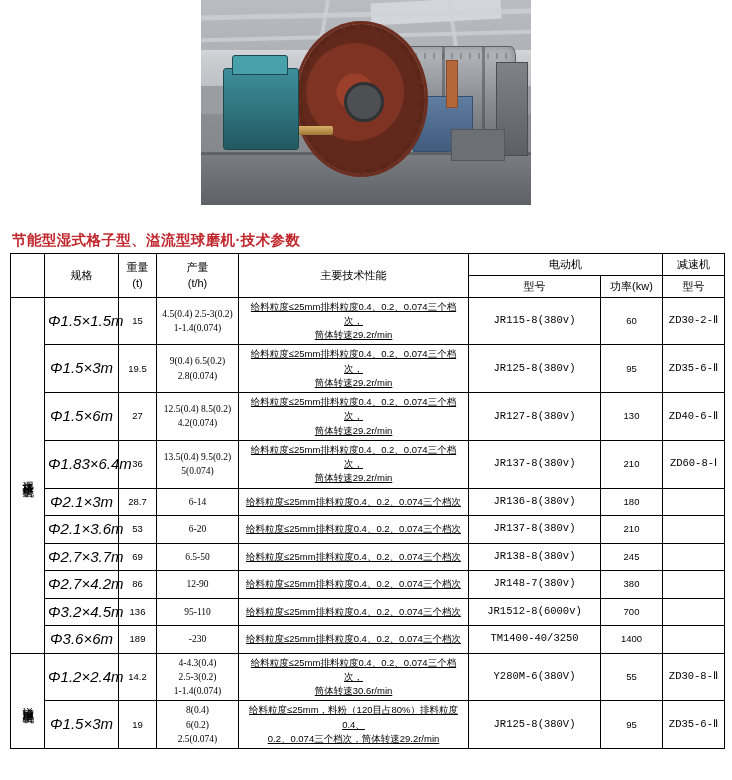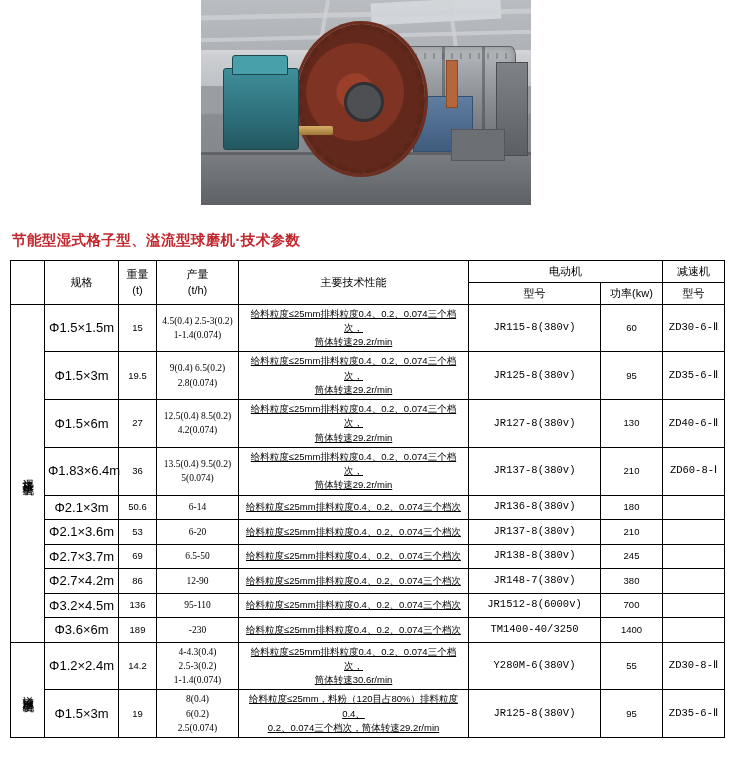--- a/index.html
+++ b/index.html
@@ -130,21 +130,21 @@
     position: absolute; left: 245px; top: 60px; width: 10px; height: 46px;
     background: #b5663a; border: 1px solid #8a4b29;
   }
   .white-duct {
     position: absolute; left: 170px; top: 0px; width: 130px; height: 22px;
     background: #d5d8db; transform: rotate(-3deg); opacity: .9;
   }
 
   
   .heading {
-    margin: 26px 0 10px 12px;
+    margin: 26px 0 3px 12px;
     font-size: 14.5px;
     font-weight: bold;
     color: #c1272d;
     letter-spacing: .4px;
   }
 
   
   .tbl-wrap { padding: 0 8px 0 10px; }
   table.spec {
     border-collapse: collapse;
@@ -172,21 +172,21 @@
   .cat-cell {
     font-size: 11.5px;
     letter-spacing: 1px;
     line-height: 1.45;
     padding: 0 2px;
   }
   .cat-inner { writing-mode: vertical-rl; text-orientation: upright; display: inline-block; }
   .perf { text-align: left; padding-left: 6px; font-size: 9.5px; line-height: 1.6; text-decoration: underline; }
   .cap { font-size: 9.5px; line-height: 1.6; font-family: Liberation Serif, serif; }
   .small { font-size: 9.5px; }
-  .spec-name { font-size: 13px; }
+  .spec-name { font-size: 15px; font-style: italic; }
   .mdl { font-size: 10.5px; font-family: Liberation Mono, monospace; }
   .hdr-top { height: 22px; }
   .hdr-bot { height: 20px; }
 </style>
 </head>
 <body>
 
 <div class="page">
 
   <div class="photo-wrap">
@@ -262,21 +262,21 @@
       </thead>
       <tbody id="tbody">
           <tr>
             <td class="cat-cell" rowspan="10"><span class="cat-inner">湿格子球磨机</span></td>
             <td class="spec-name">Φ1.5×1.5m</td>
             <td class="small">15</td>
             <td class="cap">4.5(0.4)  2.5-3(0.2)<br>1-1.4(0.074)</td>
             <td class="perf">给料粒度≤25mm排料粒度0.4、0.2、0.074三个档次，<br>筒体转速29.2r/min</td>
             <td class="mdl">JR115-8(380v)</td>
             <td class="small">60</td>
-            <td class="mdl">ZD30-6-Ⅱ</td>
+            <td class="mdl">ZD30-2-Ⅱ</td>
           </tr>
           <tr>
             <td class="spec-name">Φ1.5×3m</td>
             <td class="small">19.5</td>
             <td class="cap">9(0.4)  6.5(0.2)<br>2.8(0.074)</td>
             <td class="perf">给料粒度≤25mm排料粒度0.4、0.2、0.074三个档次，<br>筒体转速29.2r/min</td>
             <td class="mdl">JR125-8(380v)</td>
             <td class="small">95</td>
             <td class="mdl">ZD35-6-Ⅱ</td>
           </tr>
@@ -293,21 +293,21 @@
             <td class="spec-name">Φ1.83×6.4m</td>
             <td class="small">36</td>
             <td class="cap">13.5(0.4)  9.5(0.2)<br>5(0.074)</td>
             <td class="perf">给料粒度≤25mm排料粒度0.4、0.2、0.074三个档次，<br>筒体转速29.2r/min</td>
             <td class="mdl">JR137-8(380v)</td>
             <td class="small">210</td>
             <td class="mdl">ZD60-8-Ⅰ</td>
           </tr>
           <tr>
             <td class="spec-name">Φ2.1×3m</td>
-            <td class="small">50.6</td>
+            <td class="small">28.7</td>
             <td class="cap">6-14</td>
             <td class="perf">给料粒度≤25mm排料粒度0.4、0.2、0.074三个档次</td>
             <td class="mdl">JR136-8(380v)</td>
             <td class="small">180</td>
             <td class="mdl"></td>
           </tr>
           <tr>
             <td class="spec-name">Φ2.1×3.6m</td>
             <td class="small">53</td>
             <td class="cap">6-20</td>

